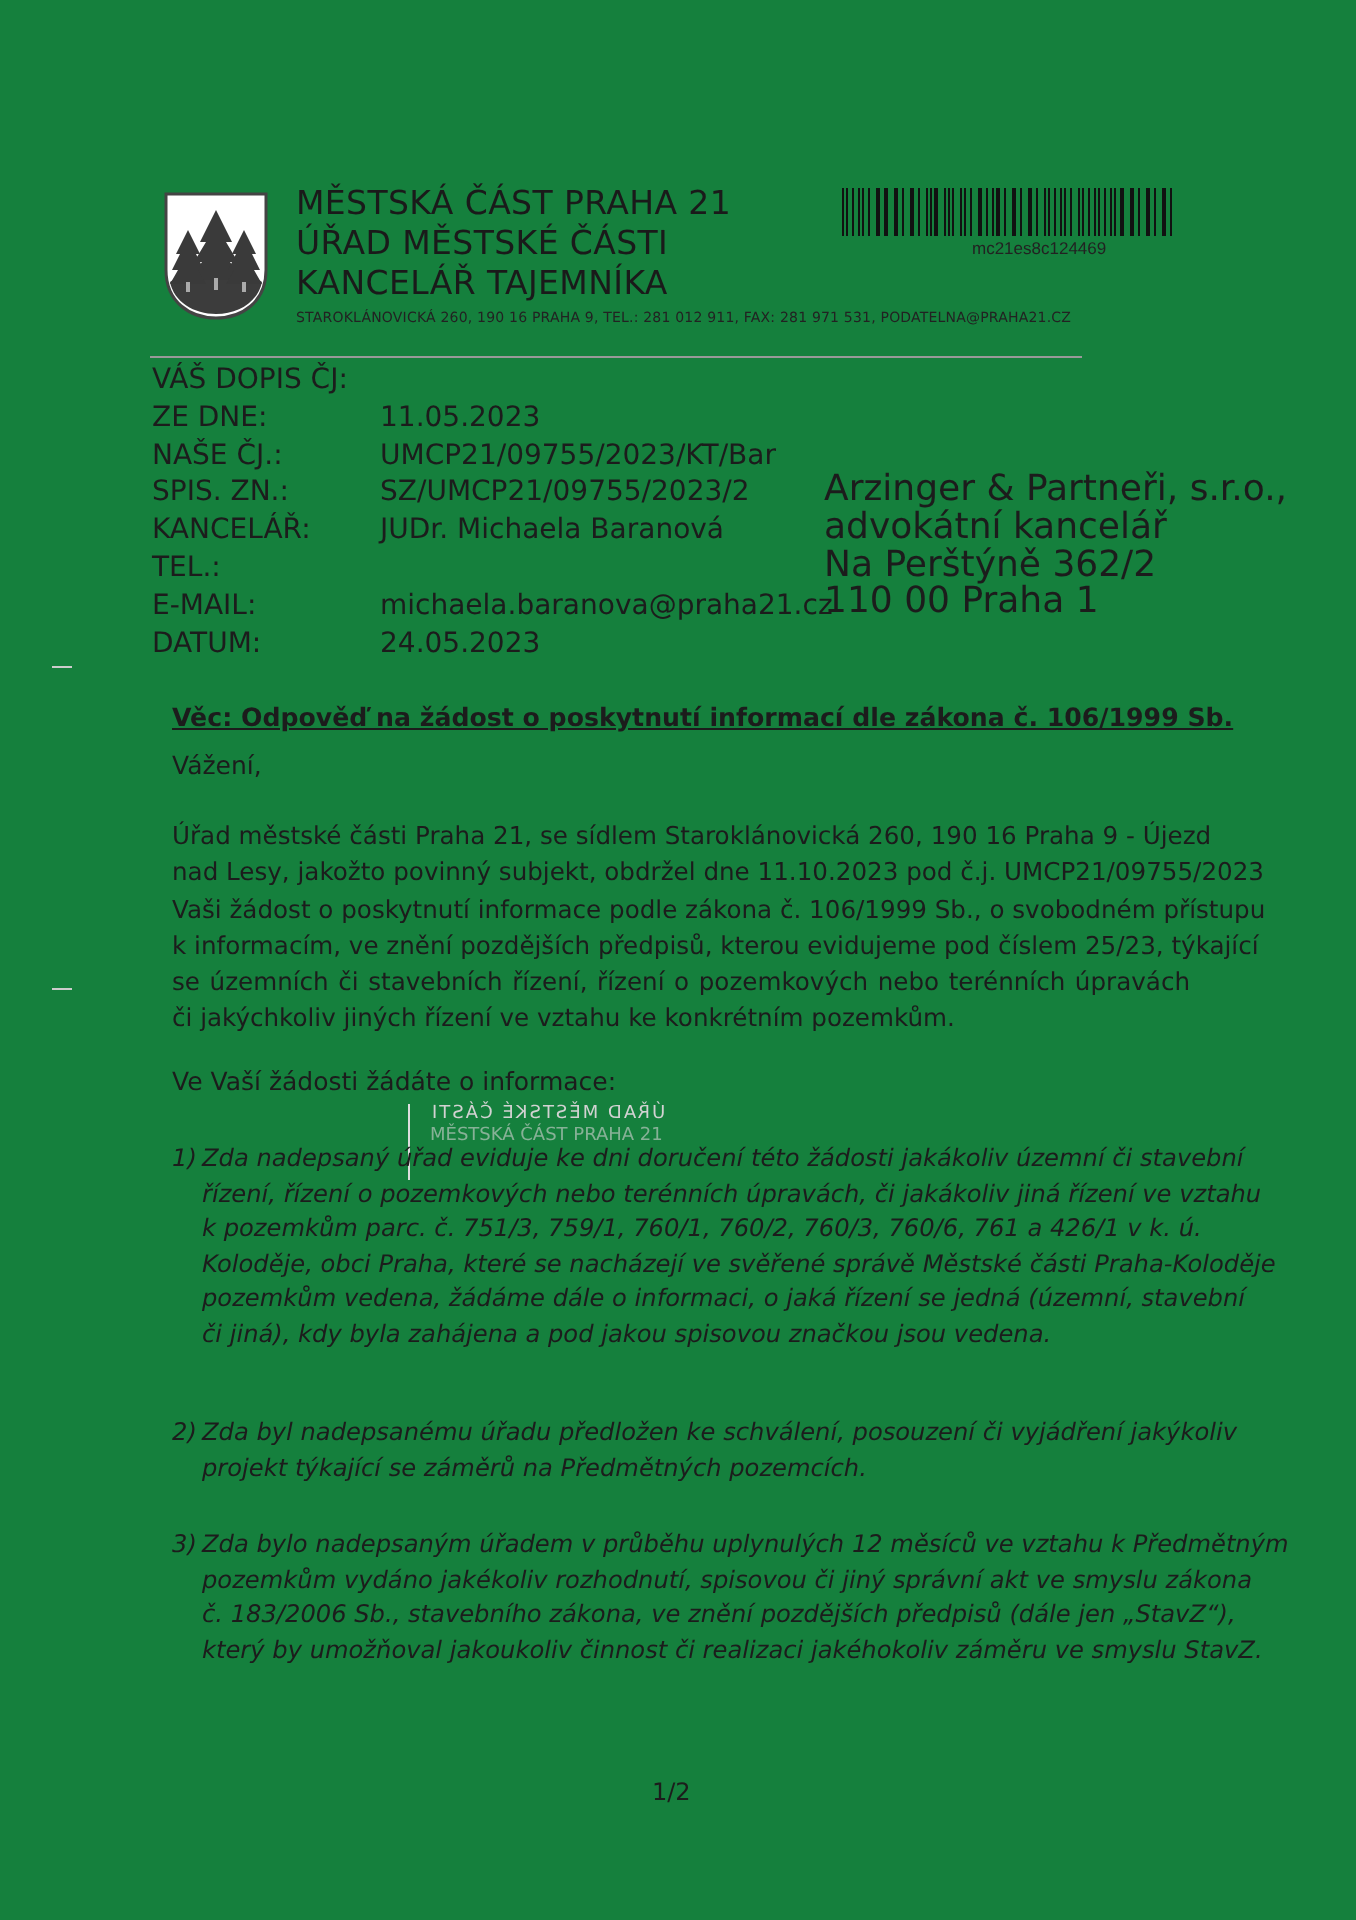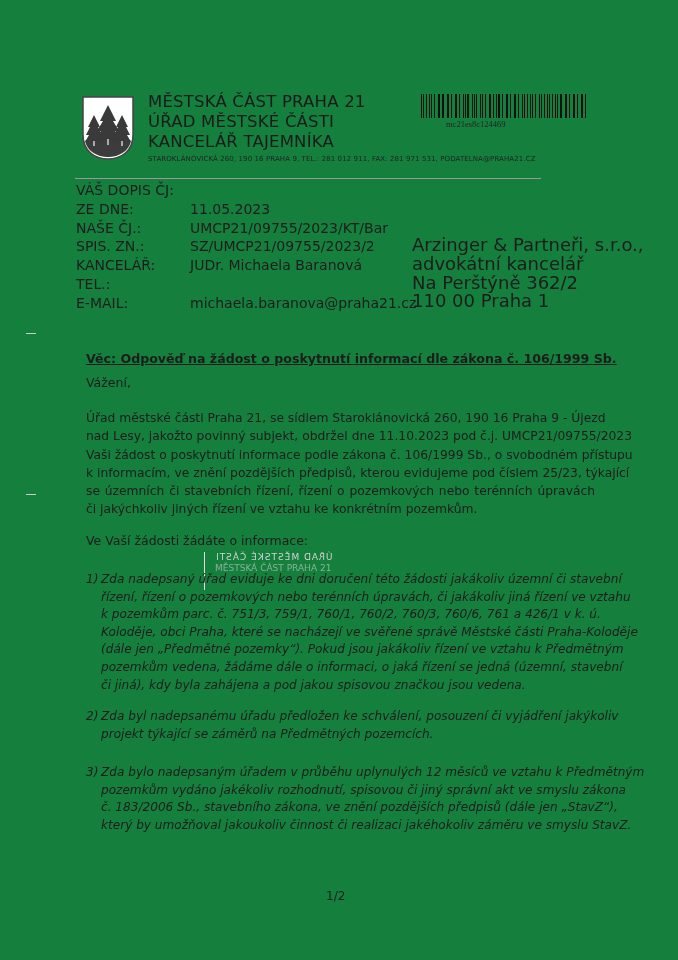--- a/index.html
+++ b/index.html
@@ -7,21 +7,21 @@
          font-family: "DejaVu Sans", sans-serif; color: #1c1c1c; }
   .page { position: absolute; left: 0; top: 0; width: 678px; height: 960px; background: #15803d; }
 
   
   .crest { position: absolute; left: 81px; top: 95px; width: 54px; height: 66px; }
   .org { position: absolute; left: 148px; top: 92px; }
   .org-line { font-size: 16.5px; line-height: 20px; letter-spacing: 0.2px; color: #1a1a1a; white-space: nowrap; }
   .org-addr { font-size: 7px; line-height: 10px; margin-top: 2px; white-space: nowrap; color: #222; letter-spacing: 0.1px; }
   .barcode { position: absolute; left: 421px; top: 94px; width: 168px; height: 24px; display: flex; align-items: stretch; }
   .barcode span { display: block; background: #111; height: 100%; }
-  .barcode-text { position: absolute; left: 446px; top: 119px; font-size: 8.5px; font-family: Liberation Serif, serif; color: #222; }
+  .barcode-text { position: absolute; left: 486px; top: 119px; font-size: 8.5px; font-family: Liberation Sans, sans-serif; color: #222; }
   .hdr-rule { position: absolute; left: 75px; top: 178px; width: 466px; height: 0; border-top: 1px solid #999; }
 
   
   .meta { position: absolute; left: 76px; top: 181px; font-size: 14px; line-height: 18.8px; }
   .meta-row { display: flex; white-space: nowrap; }
   .meta-label { width: 114px; }
   .meta-value { }
   .recipient { position: absolute; left: 412px; top: 236px; font-size: 18px; line-height: 18.8px; white-space: nowrap; }
 
   
@@ -157,20 +157,24 @@
         <span class="meta-value">JUDr. Michaela Baranová</span>
       </div>
     <div class="meta-row">
         <span class="meta-label">TEL.:</span>
         <span class="meta-value"></span>
       </div>
     <div class="meta-row">
         <span class="meta-label">E-MAIL:</span>
         <span class="meta-value">michaela.baranova@praha21.cz</span>
       </div>
+    <div class="meta-row">
+        <span class="meta-label">DATUM:</span>
+        <span class="meta-value">24.05.2023</span>
+      </div>
   </div>
 
   <div class="recipient">
     <div>Arzinger &amp; Partneři, s.r.o.,</div>
     <div>advokátní kancelář</div>
     <div>Na Perštýně 362/2</div>
     <div>110 00  Praha 1</div>
   </div>
 
   <div class="subject">Věc: Odpověď na žádost o poskytnutí informací dle zákona č. 106/1999 Sb.</div>
@@ -192,21 +196,20 @@
     <div style="opacity:0.6"><span>MĚSTSKÁ ČÁST PRAHA 21</span></div>
   </div>
 
   <div class="item" style="top:571px;">
     <span class="item-num">1)</span>
     <div class="item-lines">
       <span class="item-line">Zda nadepsaný úřad eviduje ke dni doručení této žádosti jakákoliv územní či stavební</span>
       <span class="item-line">řízení, řízení o pozemkových nebo terénních úpravách, či jakákoliv jiná řízení ve vztahu</span>
       <span class="item-line">k pozemkům parc. č. 751/3, 759/1, 760/1, 760/2, 760/3, 760/6, 761 a 426/1 v k. ú.</span>
       <span class="item-line">Koloděje, obci Praha, které se nacházejí ve svěřené správě Městské části Praha-Koloděje</span>
-      <span class="item-line">(dále jen „Předmětné pozemky“). Pokud jsou jakákoliv řízení ve vztahu k Předmětným</span>
       <span class="item-line">pozemkům vedena, žádáme dále o informaci, o jaká řízení se jedná (územní, stavební</span>
       <span class="item-line last">či jiná), kdy byla zahájena a pod jakou spisovou značkou jsou vedena.</span>
     </div>
   </div>
 
   <div class="item" style="top:708px;">
     <span class="item-num">2)</span>
     <div class="item-lines">
       <span class="item-line">Zda byl nadepsanému úřadu předložen ke schválení, posouzení či vyjádření jakýkoliv</span>
       <span class="item-line last">projekt týkající se záměrů na Předmětných pozemcích.</span>

